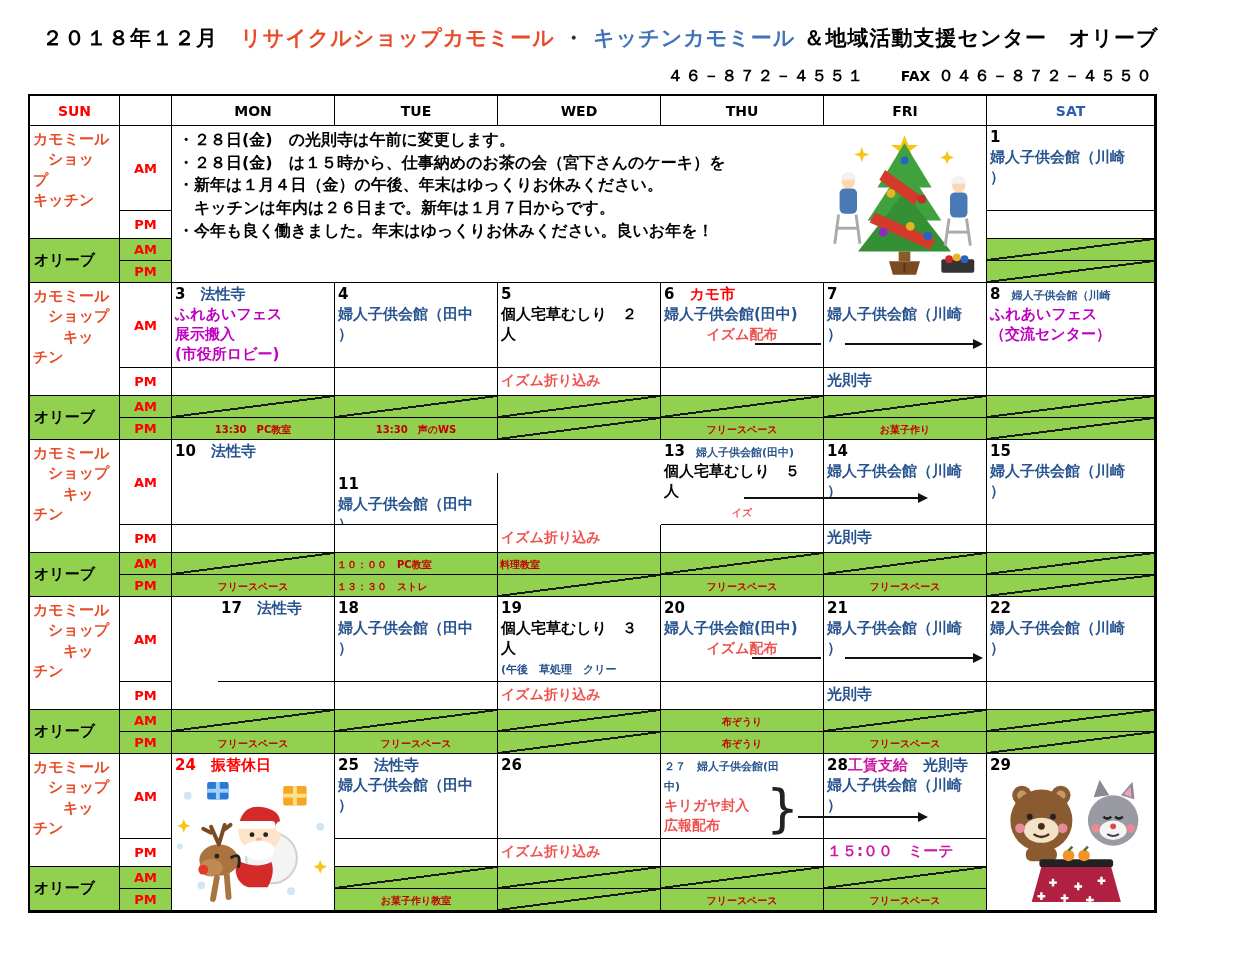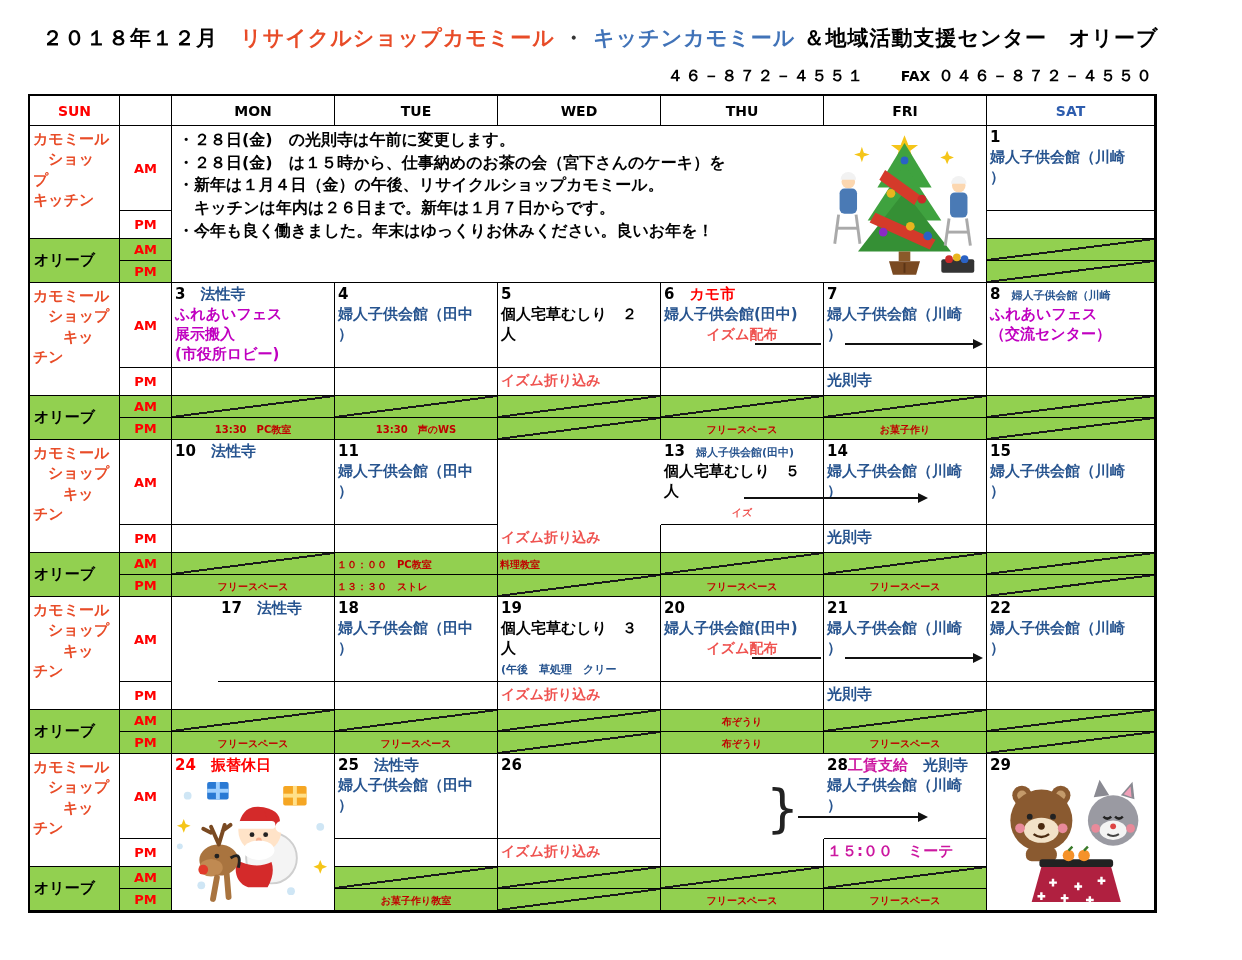--- a/index.html
+++ b/index.html
@@ -100,21 +100,21 @@
       <div class="sll">キッチン</div>
     </div>
     <div class="cell ampm" style="grid-area: 2 / 2 / span 1 / span 1;">AM</div>
     <div class="cell ampm" style="grid-area: 3 / 2 / span 1 / span 1;">PM</div>
     <div class="cell olivelabel green" style="grid-area: 4 / 1 / span 2 / span 1;">オリーブ</div>
     <div class="cell ampm green" style="grid-area: 4 / 2 / span 1 / span 1;">AM</div>
     <div class="cell ampm green" style="grid-area: 5 / 2 / span 1 / span 1;">PM</div>
     <div class="cell notice" style="grid-area: 2 / 3 / span 4 / span 5;">
       <div class="nln">・２８日(金)　の光則寺は午前に変更します。</div>
       <div class="nln">・２８日(金)　は１５時から、仕事納めのお茶の会（宮下さんのケーキ）を</div>
-      <div class="nln">・新年は１月４日（金）の午後、リサイクルショップカモミール。</div>
+      <div class="nln">・新年は１月４日（金）の午後、年末はゆっくりお休みください。</div>
       <div class="nln">　キッチンは年内は２６日まで。新年は１月７日からです。</div>
       <div class="nln">・今年も良く働きました。年末はゆっくりお休みください。良いお年を！</div>
       <div class="illus tree">
   <svg viewBox="0 0 160 150" xmlns="http://www.w3.org/2000/svg">
     <polygon points="80,4 84,14 94,14 86,20 89,30 80,24 71,30 74,20 66,14 76,14" fill="#f5c518"></polygon>
     <polygon points="80,12 108,58 52,58" fill="#3fa23f"></polygon>
     <polygon points="80,34 118,92 42,92" fill="#3fa23f"></polygon>
     <polygon points="80,62 128,124 32,124" fill="#359035"></polygon>
     <path d="M60,40 L96,66 L90,76 L54,50 Z" fill="#d43a2a"></path>
     <path d="M50,84 L112,112 L106,122 L44,94 Z" fill="#d43a2a"></path>
@@ -244,21 +244,21 @@
     <div class="cell ampm green" style="grid-area: 12 / 2 / span 1 / span 1;">AM</div>
     <div class="cell ampm green" style="grid-area: 13 / 2 / span 1 / span 1;">PM</div>
     <div class="cell day-am" style="grid-area: 10 / 3 / span 1 / span 1;">
       <div class="ln"><span class="s-k">10</span><span class="s-b">　法性寺</span></div>
     </div>
     <div class="cell day-pm" style="grid-area: 11 / 3 / span 1 / span 1;"></div>
     <div class="cell green olive-slot cross" style="grid-area: 12 / 3 / span 1 / span 1;"></div>
     <div class="cell green olive-slot" style="grid-area: 13 / 3 / span 1 / span 1;">
       <div class="ln al-c"><span class="s-d">フリースペース</span></div>
     </div>
-    <div class="cell day-am" style="grid-area: 10 / 4 / span 1 / span 1;">
+    <div class="cell day-am" style="grid-area: 10 / 4 / span 1 / span 1; margin-top: 33px;">
       <div class="ln"><span class="s-k">11</span></div>
       <div class="ln"><span class="s-b">婦人子供会館（田中</span></div>
       <div class="ln"><span class="s-b">）</span></div>
     </div>
     <div class="cell day-pm" style="grid-area: 11 / 4 / span 1 / span 1;"></div>
     <div class="cell green olive-slot" style="grid-area: 12 / 4 / span 1 / span 1;">
       <div class="ln"><span class="s-d">１０：００　PC教室</span></div>
     </div>
     <div class="cell green olive-slot" style="grid-area: 13 / 4 / span 1 / span 1;">
       <div class="ln"><span class="s-d">１３：３０　ストレ</span></div>
@@ -437,20 +437,27 @@
       <div class="ln al-c"><span class="s-d">お菓子作り教室</span></div>
     </div>
     <div class="cell day-am" style="grid-area: 18 / 5 / span 1 / span 1;">
       <div class="ln"><span class="s-k">26</span></div>
     </div>
     <div class="cell day-pm" style="grid-area: 19 / 5 / span 1 / span 1;">
       <div class="ln"><span class="s-c">イズム折り込み</span></div>
     </div>
     <div class="cell green olive-slot cross" style="grid-area: 20 / 5 / span 1 / span 1;"></div>
     <div class="cell green olive-slot cross" style="grid-area: 21 / 5 / span 1 / span 1;"></div>
+    <div class="cell day-am" style="grid-area: 18 / 6 / span 1 / span 1;">
+      <div class="ln"><span class="s-bs">２７</span><span class="s-bs">　婦人子供会館(田</span></div>
+      <div class="ln"><span class="s-bs">中)</span></div>
+      <div class="ln"><span class="s-c">キリガヤ封入</span></div>
+      <div class="ln"><span class="s-c">広報配布</span></div>
+      <div class="ln"><span class="s-c">イズム配布</span></div>
+    </div>
     <div class="cell day-pm" style="grid-area: 19 / 6 / span 1 / span 1;"></div>
     <div class="cell green olive-slot cross" style="grid-area: 20 / 6 / span 1 / span 1;"></div>
     <div class="cell green olive-slot" style="grid-area: 21 / 6 / span 1 / span 1;">
       <div class="ln al-c"><span class="s-d">フリースペース</span></div>
     </div>
     <div class="cell day-am" style="grid-area: 18 / 7 / span 1 / span 1;">
       <div class="ln"><span class="s-k">28</span><span class="s-p">工賃支給</span><span class="s-b">　光則寺</span></div>
       <div class="ln"><span class="s-b">婦人子供会館（川崎</span></div>
       <div class="ln"><span class="s-b">）</span></div>
     </div>

